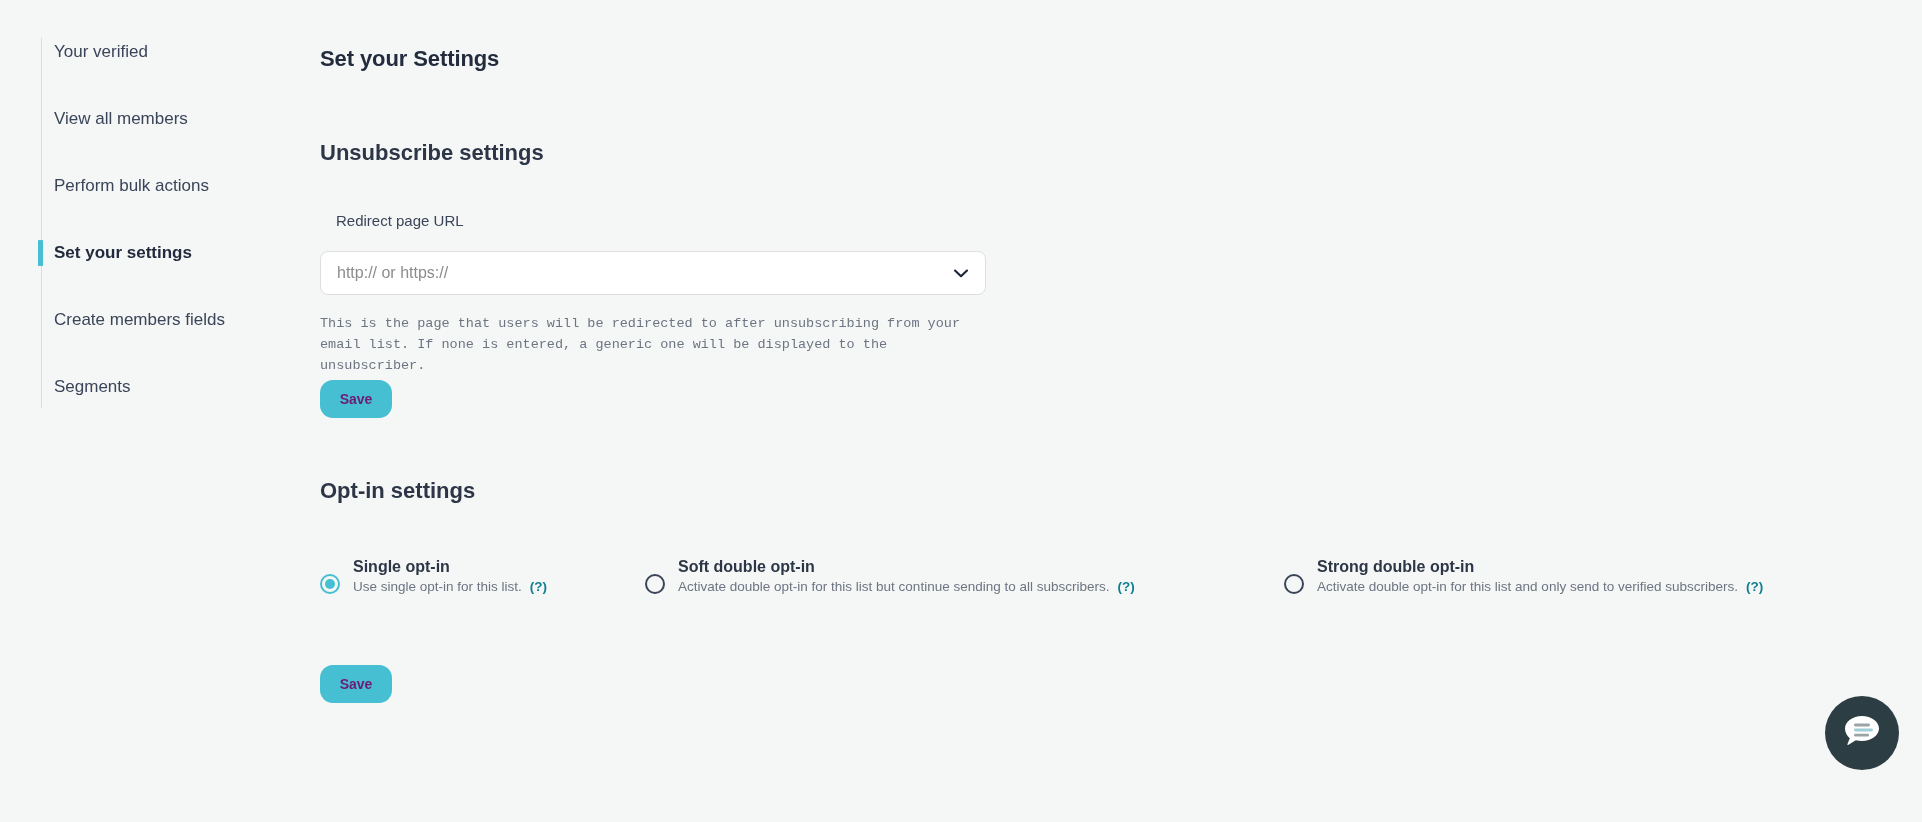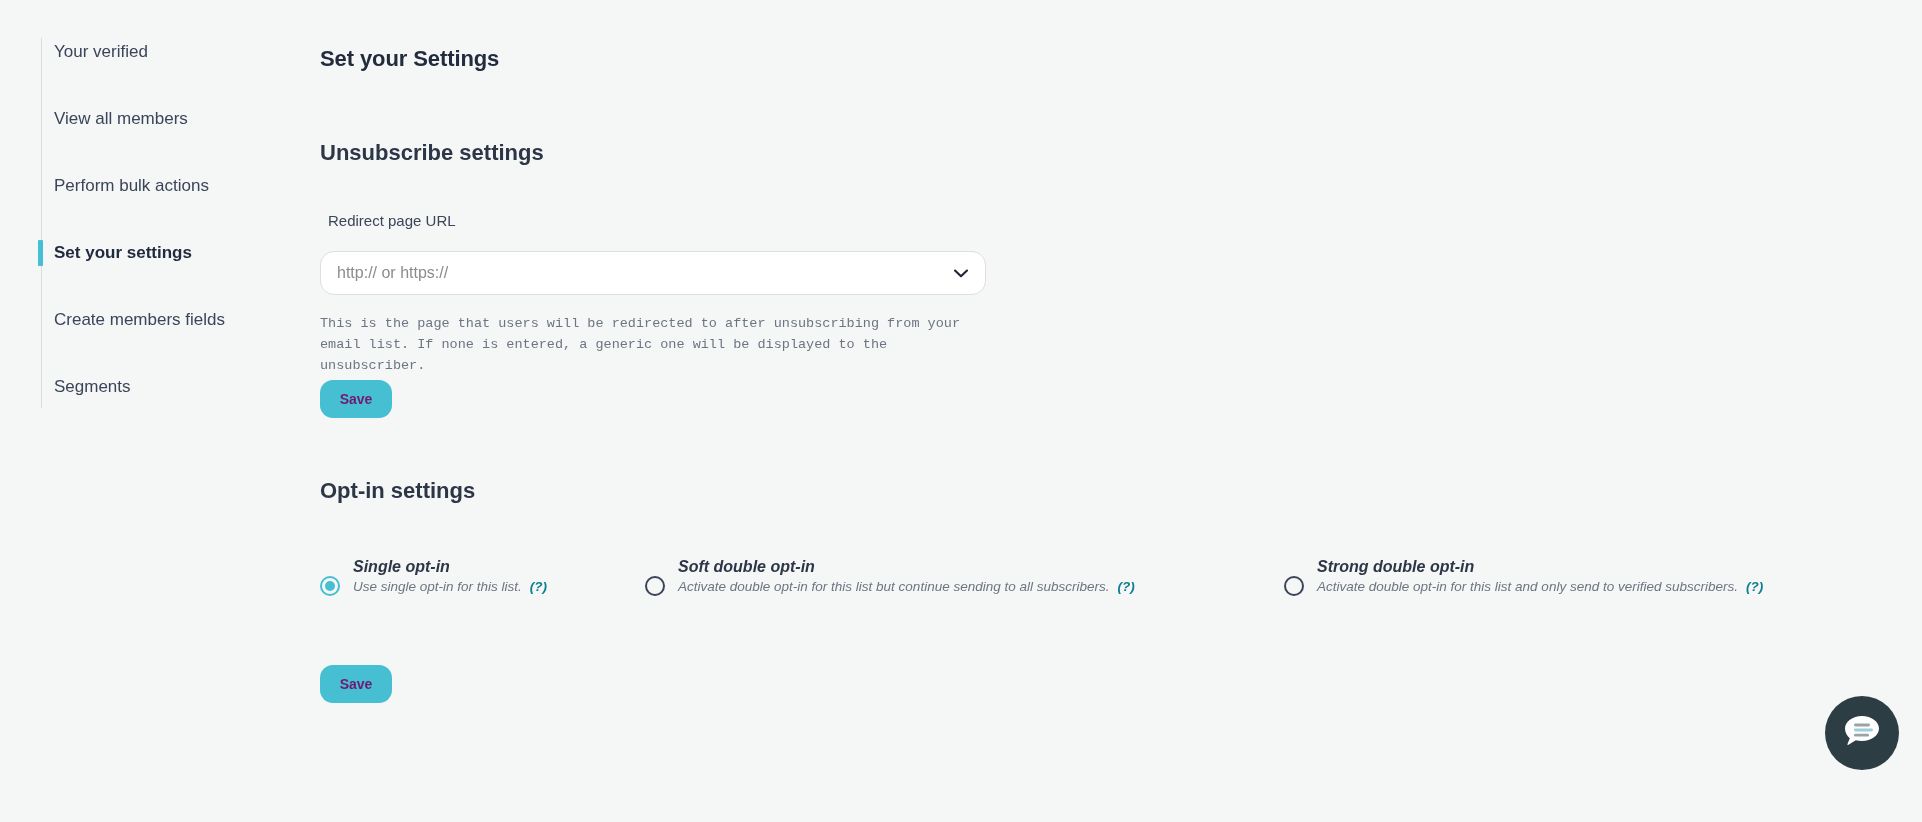--- a/index.html
+++ b/index.html
@@ -90,36 +90,36 @@
   }
 
   .section-unsub {
     position: absolute;
     left: 0;
     top: 140px;
   }
 
   .field-label {
     position: absolute;
-    left: 8px;
+    left: 16px;
     top: 212px;
     font-size: 15px;
     color: #3b4559;
     text-align: right;
   }
 
   .url-input {
     position: absolute;
     left: 0;
     top: 251px;
     width: 666px;
     height: 44px;
     background: #ffffff;
     border: 1px solid #dedede;
-    border-radius: 14px;
+    border-radius: 8px;
     display: flex;
     align-items: center;
     padding: 0 16px;
     cursor: text;
   }
   .url-placeholder {
     flex: 1;
     font-size: 16px;
     color: #8c8c8c;
   }
@@ -170,23 +170,22 @@
     position: absolute;
     left: 0;
     top: 548px;
     width: 1555px;
     height: 70px;
   }
   .optin-opt {
     position: absolute;
     top: 0;
     display: flex;
-    align-items: flex-end;
-    cursor: pointer;
-    font-style: italic;
+    align-items: center;
+    cursor: pointer;
   }
   .optin-opt.o1 { left: 0px; }
   .optin-opt.o2 { left: 325px; }
   .optin-opt.o3 { left: 964px; }
 
   .radio {
     width: 20px;
     height: 20px;
     border-radius: 50%;
     border: 2px solid #3b4559;

